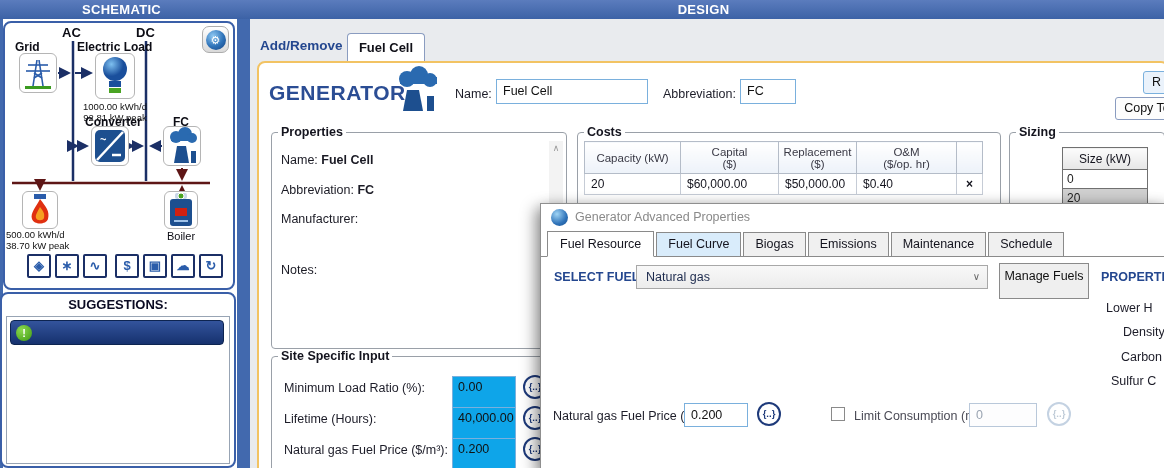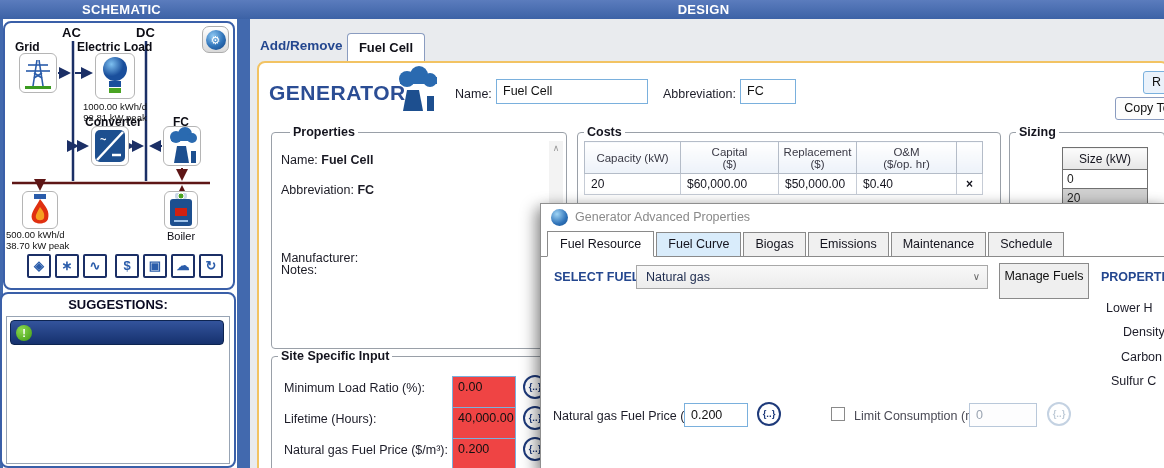--- a/index.html
+++ b/index.html
@@ -59,21 +59,21 @@
   .tbox { position:absolute; background:#fff; border:1px solid #7ab0dd; font-size:12.5px; color:#111;
           padding-left:6px; line-height:23px; height:25px; white-space:nowrap; overflow:hidden; }
   .btn-r { position:absolute; left:884px; top:8px; width:34px; height:23px; background:#eaf2fb;
            border:1px solid #7ab0dd; border-radius:3px; font-size:12.5px; text-align:left; padding-left:8px; line-height:21px; color:#111; }
   .btn-copy { position:absolute; left:856px; top:34px; width:64px; height:23px; background:#fdfdfd;
            border:1px solid #8a9cc0; border-radius:3px; font-size:12.5px; text-align:center; line-height:21px; color:#111; }
 
   fieldset { position:absolute; border:1px solid #9aa0a8; border-radius:4px; background:#fff; }
   legend { font-weight:bold; font-size:12.5px; color:#14141e; margin-left:6px; padding:0 3px; }
 
-  .fs-props  { left:12px; top:62px;  width:296px; height:224px;padding-left:12px; }
+  .fs-props  { left:12px; top:62px;  width:296px; height:224px; }
   .propline { position:absolute; left:9px; font-size:12.5px; color:#1a1a24; white-space:nowrap; }
   .propline b { font-weight:bold; }
   .scrollbar { position:absolute; right:3px; top:2px; width:14px; height:198px; background:#f3f3f3; }
   .scrollbar .up { display:block; text-align:center; color:#9a9a9a; font-size:9px; line-height:14px; }
 
   .fs-costs  { left:318px; top:62px; width:424px; height:138px; }
   .coststbl { position:absolute; left:6px; top:2px; border-collapse:collapse; }
   .coststbl th { background:linear-gradient(#ffffff,#edf2f9); border:1px solid #b4bcc8; font-weight:normal;
                  font-size:11.5px; color:#3a3a46; white-space:pre-line; padding:1px 4px; height:32px; }
   .coststbl td { border:1px solid #c6ccd6; font-size:12px; color:#14141e; padding:3px 6px; height:20px; background:#fff; }
@@ -81,21 +81,21 @@
 
   .fs-sizing { left:750px; top:62px; width:156px; height:150px; }
   .sizetbl { position:absolute; left:52px; top:8px; width:86px; border-collapse:collapse; }
   .sizetbl th { border:1px solid #707070; background:linear-gradient(#fcfcfc,#e6e6e6); font-weight:normal;
                 font-size:12px; color:#14141e; height:22px; }
   .sizetbl td { border:1px solid #707070; font-size:12px; padding:1px 4px; height:19px; background:#fff; }
   .sizetbl tr.sel td { background:#cfcfcf; }
 
   .fs-site { left:12px; top:286px; width:276px; height:130px; }
   .siterow-label { position:absolute; left:12px; font-size:12.5px; color:#1c1c28; white-space:nowrap; }
-  .siterow-input { position:absolute; left:180px; width:64px; height:38px; border:1px solid #7ab0dd; background:#ef4444;
+  .siterow-input { position:absolute; left:180px; width:64px; height:38px; border:1px solid #7ab0dd; background:#0ea5e9;
                    font-size:12.5px; color:#111; padding-left:5px; line-height:21px; }
   .exprbtn { position:absolute; width:24px; height:24px; border:2px solid #1e3a7a; border-radius:50%; background:#fff;
              color:#1e3a7a; font-weight:bold; font-size:9.5px; text-align:center; line-height:20px; }
 
   
   .dialog { position:absolute; left:540px; top:203px; width:626px; height:268px; background:#fff;
             border:1px solid #8f8f8f; box-shadow:-5px 5px 14px rgba(0,0,0,.38), 5px 5px 14px rgba(0,0,0,.3); }
   .dlg-titlebar { position:relative; height:27px; background:#fff; }
   .dlg-orb { position:absolute; left:10px; top:5px; width:17px; height:17px; border-radius:50%;
              background:radial-gradient(circle at 35% 30%, #9fd4f5, #2e72b8 60%, #1a4f8f); }
@@ -287,21 +287,21 @@
       <div class="tbox" style="left:237px; top:16px; width:152px;">Fuel Cell</div>
       <div class="flabel" style="left:404px; top:24px;">Abbreviation:</div>
       <div class="tbox" style="left:481px; top:16px; width:56px;">FC</div>
       <div class="btn-r">R</div>
       <div class="btn-copy">Copy To</div>
 
       <fieldset class="fs-props">
         <legend>Properties</legend>
         <div class="propline" style="top:14px;"><span>Name: </span><b>Fuel Cell</b></div>
         <div class="propline" style="top:44px;"><span>Abbreviation: </span><b>FC</b></div>
-        <div class="propline" style="top:73px;margin-top:39px;">Manufacturer:</div>
+        <div class="propline" style="top:73px;">Manufacturer:</div>
         <div class="propline" style="top:124px;">Notes:</div>
         <div class="scrollbar">
           <span class="up">∧</span>
         </div>
       </fieldset>
 
       <fieldset class="fs-costs">
         <legend>Costs</legend>
         <table class="coststbl">
           <tbody>

